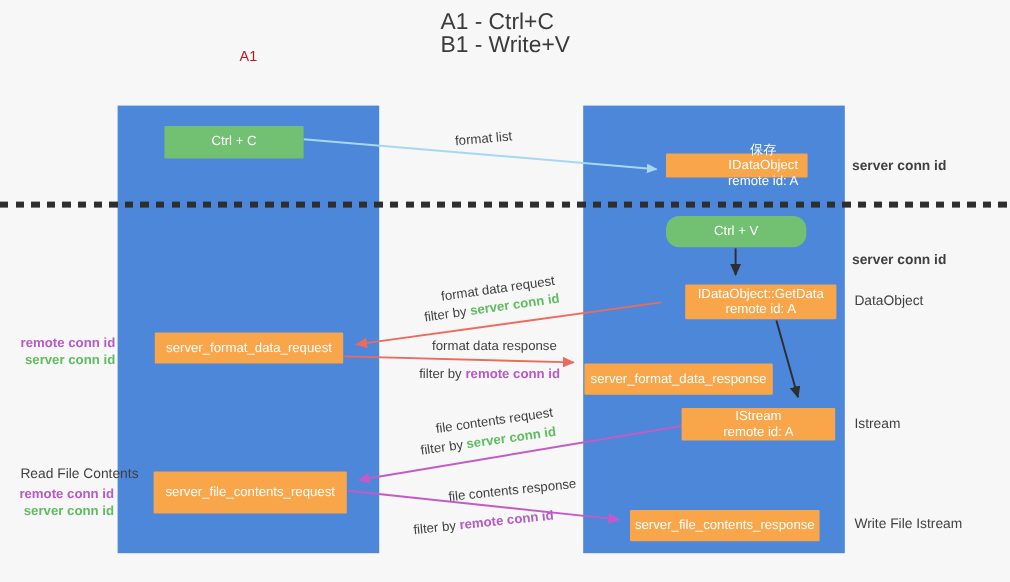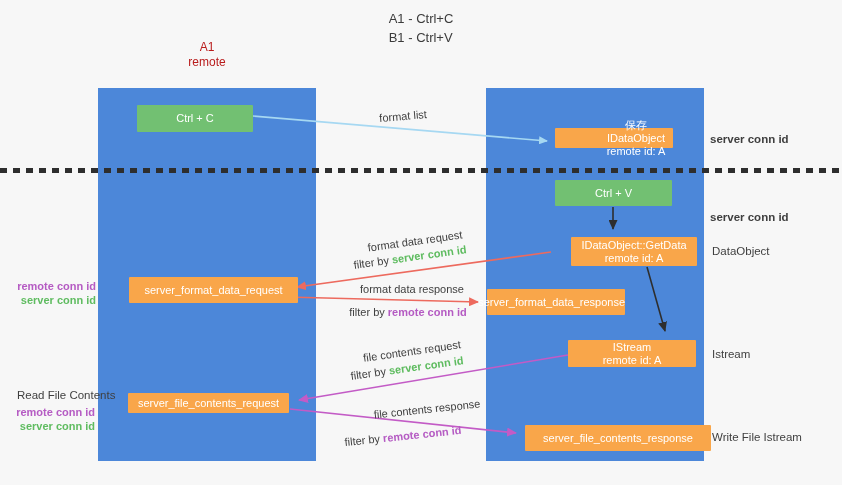--- a/index.html
+++ b/index.html
@@ -1,21 +1,21 @@
 <!DOCTYPE html>
 <html><head>
 <meta charset="utf-8">
 <style>
   * { margin: 0; padding: 0; box-sizing: border-box; }
   html,body { background:#f7f7f7; }
   body { font-family: "Liberation Sans", sans-serif; }
   .canvas { position: relative; width: 842px; height: 485px; background:#f7f7f7; overflow: hidden; }
 
   .title { position:absolute; left:0; top:9px; width:842px; text-align:center; z-index:5; }
-  .title .inner { display:inline-block; text-align:left; color:#3b3b3b; font-size:13px; line-height:19px; }
+  .title .inner { display:inline-block; text-align:left; color:#3b3b3b; font-size:19px; line-height:19px; }
 
   .col-header { position:absolute; width:218px; text-align:center; color:#b91c1c; font-size:12px; line-height:15px; top:40px; z-index:5; }
   .col-header.a { left:98px; }
   .col-header.b { left:486px; }
 
   .col { position:absolute; top:88px; width:218px; height:373px; background:#4c87d9; z-index:1; }
   .col.a { left:98px; }
   .col.b { left:486px; }
 
   .dotted-line { position:absolute; left:0; top:168px; width:842px; height:5px; z-index:2;
@@ -39,27 +39,26 @@
   .side.stack { text-align:right; line-height:14px; font-size:11px; }
 </style>
 </head>
 <body>
 
 <div class="canvas">
 
   <div class="title">
     <div class="inner">
       <div>A1 - Ctrl+C</div>
-      <div>B1 - Ctrl+V</div>
+      <div>B1 - Write+V</div>
     </div>
   </div>
 
   <div class="col-header a">
     <div>A1</div>
-    <div>remote</div>
   </div>
 
   <div class="col a"></div>
   <div class="col b"></div>
 
   <div class="dotted-line"></div>
 
   <svg class="arrows" width="842" height="485">
     <defs>
       <marker id="ah-blue" markerWidth="9" markerHeight="8" refX="8" refY="4" orient="auto" markerUnits="userSpaceOnUse">
@@ -86,47 +85,47 @@
 
   <div class="node green" style="left:137px; top:105px; width:116px; height:27px;">
     <div>Ctrl + C</div>
   </div>
 
   <div class="node orange" style="left:555px; top:128px; width:118px; height:20px;padding-left:44px;">
     <div>保存IDataObject</div>
     <div>remote id: A</div>
   </div>
 
-  <div class="node green" style="left:555px; top:180px; width:117px; height:26px;">
+  <div class="node green" style="left:555px; top:180px; width:117px; height:26px;border-radius:11px;">
     <div>Ctrl + V</div>
   </div>
 
   <div class="node orange" style="left:551px; top:237px; width:126px; height:29px;margin-left:20px;">
     <div>IDataObject::GetData</div>
     <div>remote id: A</div>
   </div>
 
-  <div class="node orange" style="left:129px; top:277px; width:169px; height:26px;">
+  <div class="node orange" style="left:129px; top:277px; width:157px; height:26px;">
     <div>server_format_data_request</div>
   </div>
 
-  <div class="node orange" style="left:487px; top:289px; width:138px; height:26px;align-items:flex-end;">
+  <div class="node orange" style="left:487px; top:303px; width:157px; height:26px;">
     <div>server_format_data_response</div>
   </div>
 
   <div class="node orange" style="left:568px; top:340px; width:128px; height:27px;">
     <div>IStream</div>
     <div>remote id: A</div>
   </div>
 
-  <div class="node orange" style="left:128px; top:393px; width:161px; height:20px;">
+  <div class="node orange" style="left:128px; top:393px; width:161px; height:35px;">
     <div>server_file_contents_request</div>
   </div>
 
-  <div class="node orange" style="left:525px; top:425px; width:186px; height:26px;">
+  <div class="node orange" style="left:525px; top:425px; width:158px; height:26px;">
     <div>server_file_contents_response</div>
   </div>
 
   <div class="flbl rot5" style="left:358px; top:110px; width:90px;">format list</div>
 
   <div class="flbl rot8" style="left:355px; top:235px; width:120px;">format data request</div>
   <div class="flbl rot8" style="left:340px; top:251px; width:140px;">
     <span>filter by</span>
     <span class="green-txt">server conn id</span>
   </div>

